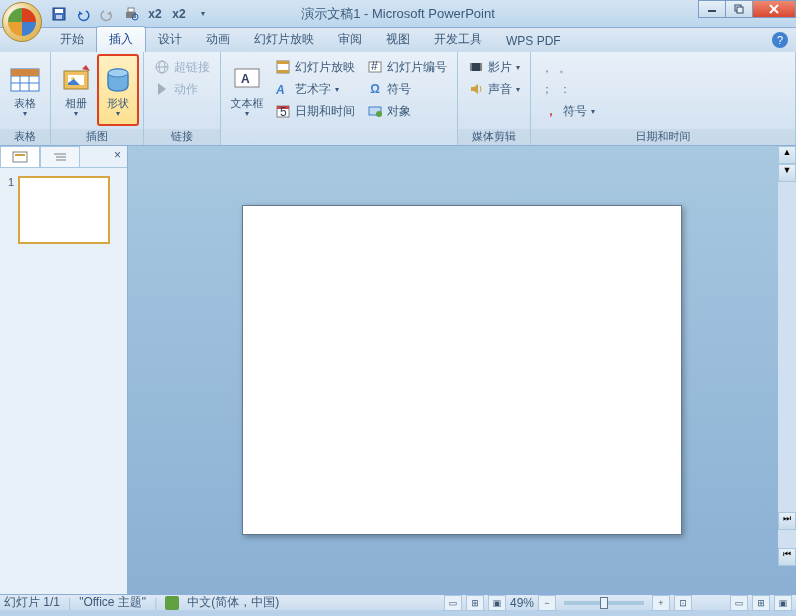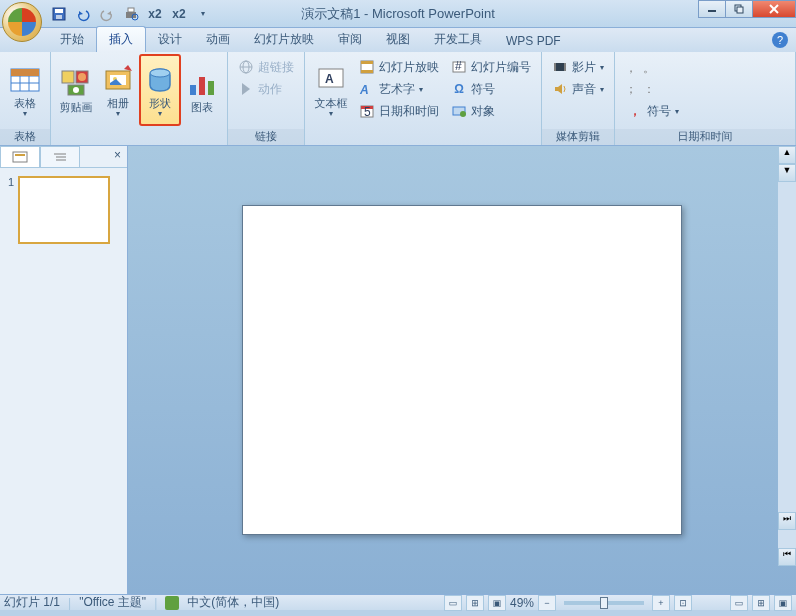--- a/index.html
+++ b/index.html
@@ -160,63 +160,42 @@
       </div>
     </div>
     <div class="group-label">表格</div>
   </div>
 
   <div class="ribbon-group">
     <div class="group-body">
       <div class="big-btn">
         <div class="big-icon">
             <svg width="32" height="32">
-              <rect x="2" y="4" width="12" height="12" fill="#f0d060" stroke="#808080"></rect>
-              <rect x="16" y="4" width="12" height="12" fill="#d04040" stroke="#808080"></rect>
-              <circle cx="22" cy="10" r="4" fill="#f0a060"></circle>
-              <rect x="8" y="18" width="16" height="10" fill="#60a040" stroke="#808080"></rect>
-              <circle cx="16" cy="23" r="3" fill="#fff"></circle>
-            </svg>
-          </div>
-        <div class="btn-label">剪贴画</div>
-      </div>
-      <div class="big-btn">
-        <div class="big-icon">
-            <svg width="32" height="32">
               <rect x="4" y="8" width="24" height="18" fill="#f0c060" stroke="#a08030"></rect>
               <rect x="8" y="12" width="16" height="10" fill="#fff"></rect>
               <circle cx="13" cy="16" r="2" fill="#f0d060"></circle>
               <path d="M8 20 L14 16 L20 22 L24 22 L24 22 L8 22 Z" fill="#4080d0"></path>
               <path d="M22 6 L26 2 L30 8 Z" fill="#d04040"></path>
             </svg>
           </div>
         <div class="btn-label">相册</div>
         <div class="drop-arrow">▾</div>
       </div>
       <div class="big-btn highlighted">
         <div class="big-icon">
             <svg width="32" height="32">
               <path d="M6 12 Q6 6 16 6 Q26 6 26 12 L26 22 Q26 28 16 28 Q6 28 6 22 Z" fill="#70b0e0" stroke="#4080c0" stroke-width="1.5"></path>
               <ellipse cx="16" cy="10" rx="10" ry="4" fill="#a0d0f0" stroke="#4080c0"></ellipse>
             </svg>
           </div>
         <div class="btn-label">形状</div>
         <div class="drop-arrow">▾</div>
       </div>
-      <div class="big-btn">
-        <div class="big-icon">
-            <svg width="32" height="32">
-              <rect x="4" y="18" width="6" height="10" fill="#4080d0"></rect>
-              <rect x="13" y="10" width="6" height="18" fill="#d04040"></rect>
-              <rect x="22" y="14" width="6" height="14" fill="#60a040"></rect>
-            </svg>
-          </div>
-        <div class="btn-label">图表</div>
-      </div>
-    </div>
+    </div>
+    <div class="group-label">插图</div>
   </div>
 
   <div class="ribbon-group">
     <div class="group-body">
       <div class="small-btns">
         <div class="small-btn disabled">
           <span class="sicon">
               <svg width="16" height="16">
                 <circle cx="8" cy="8" r="6" fill="none" stroke="#a0b0c0"></circle>
                 <ellipse cx="8" cy="8" rx="3" ry="6" fill="none" stroke="#a0b0c0"></ellipse>

